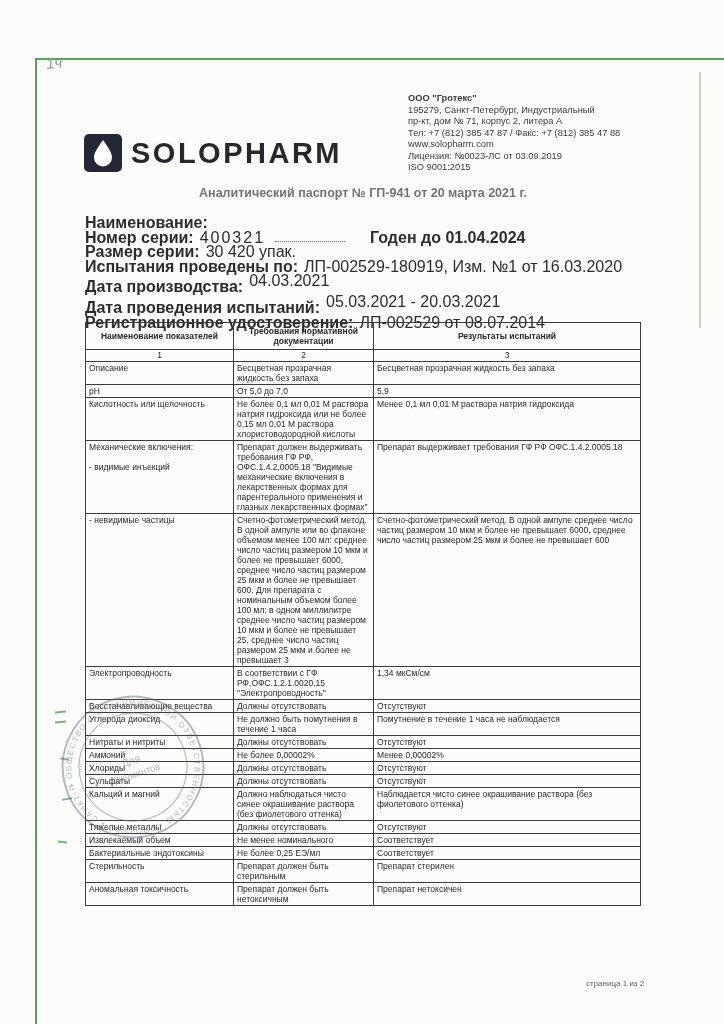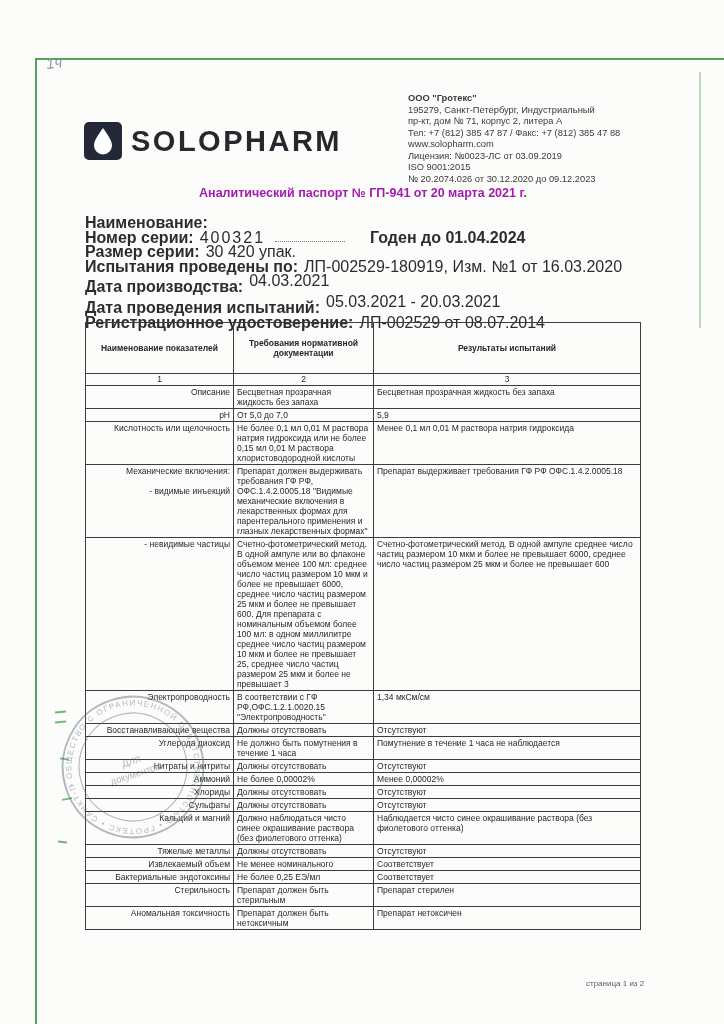--- a/index.html
+++ b/index.html
@@ -14,46 +14,46 @@
   .scan-left  { position:absolute; left:35px; top:58px; width:2px; height:966px; background:#55a457; }
   .scan-right { position:absolute; left:699px; top:72px; width:2px; height:256px; background:#8cc28d; opacity:.55; }
   .scan-dash  { position:absolute; height:2px; background:#55a457; opacity:.8; }
   .handwrite  { position:absolute; left:46px; top:54px; font-size:15px; color:#8f9aa8;
                 font-style:italic; transform:rotate(-7deg); }
 
   
   .company { position:absolute; left:408px; top:93px; width:300px;
              font-size:9.3px; line-height:11.5px; color:#3a3a3c; }
   .company .b { font-weight:bold; }
-  .logo { position:absolute; left:84px; top:122px; display:flex; align-items:center; gap:9px; }
+  .logo { position:absolute; left:84px; top:134px; display:flex; align-items:center; gap:9px; }
   .logo-box { width:38px; height:38px; background:#242836; border-radius:5px; position:relative; flex:none; }
   .logo-box svg { position:absolute; inset:0; width:100%; height:100%; }
   .logo-text { font-size:29px; font-weight:bold; letter-spacing:2.5px; color:#27272d; }
 
   .title { position:absolute; left:85px; top:186px; width:556px; text-align:center;
-           font-size:12.5px; font-weight:bold; color:#a21caf; }
+           font-size:12.5px; font-weight:bold; color:#737373; }
 
   
   .fields { position:absolute; left:85px; top:216px; width:556px;
             font-size:16px; line-height:14.6px; color:#2c2c2e; }
   .frow { display:flex; position:relative; }
   .flabel { font-weight:bold; white-space:nowrap; margin-right:6px; }
   .flabel.w { min-width:150px;margin-top:6px; }
   .series-val { letter-spacing:2px; }
   .expiry { position:absolute; left:285px; top:0; font-weight:bold; }
   .leader { border-bottom:1px dotted #777; width:70px; margin:0 6px 3px 10px; }
 
   
   .doc-table { position:absolute; left:85px; top:322px; width:556px;
                border-collapse:collapse; font-size:8.5px; line-height:10px; color:#28282a;
                border:1.5px solid #333; }
   .doc-table th, .doc-table td { border:1px solid #3c3c3c; padding:1px 3px; vertical-align:top; }
-  .doc-table th { text-align:center; vertical-align:middle; font-weight:bold; padding:15px 2px; }
+  .doc-table th { text-align:center; vertical-align:middle; font-weight:bold; padding:3px 2px; }
   .doc-table tr.nums td { text-align:center; padding:0; height:11px; line-height:11px; }
-  .doc-table td.c1 { white-space:pre-line;text-align:right; }
+  .doc-table td.c1 { white-space:pre-line; }
 
   
   .stamp { position:absolute; left:56px; top:690px; width:154px; height:154px; pointer-events:none; }
 
   .footer { position:absolute; left:586px; top:979px; font-size:8px; color:#5a5a66; }
 </style>
 </head>
 <body>
 
 <div class="page">
@@ -69,21 +69,20 @@
   <div class="handwrite">1ч</div>
 
   <div class="company">
     <div class="b">ООО "Гротекс"</div>
     <div>195279, Санкт-Петербург, Индустриальный</div>
     <div>пр-кт, дом № 71, корпус 2, литера А</div>
     <div>Тел: +7 (812) 385 47 87 / Факс: +7 (812) 385 47 88</div>
     <div>www.solopharm.com</div>
     <div>Лицензия: №0023-ЛС от 03.09.2019</div>
     <div>ISO 9001:2015</div>
-    <div>№ 20.2074.026 от 30.12.2020 до 09.12.2023</div>
   </div>
 
   <div class="logo">
     <div class="logo-box">
       <svg viewBox="0 0 38 38" aria-hidden="true">
         <path d="M19 6 C13.5 14 10 18.5 10 23.5 a9 9 0 0 0 18 0 C28 18.5 24.5 14 19 6 Z" fill="#ffffff"></path>
       </svg>
     </div>
     <div class="logo-text">SOLOPHARM</div>
   </div>

